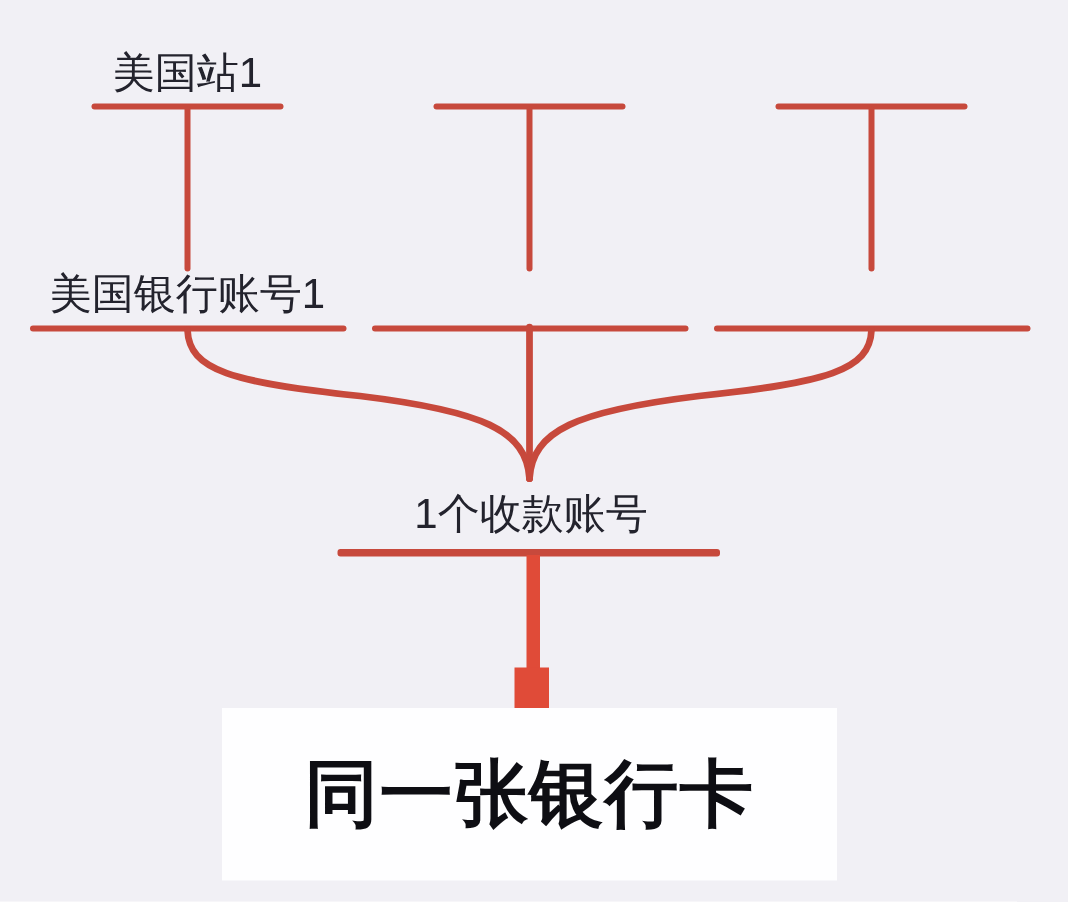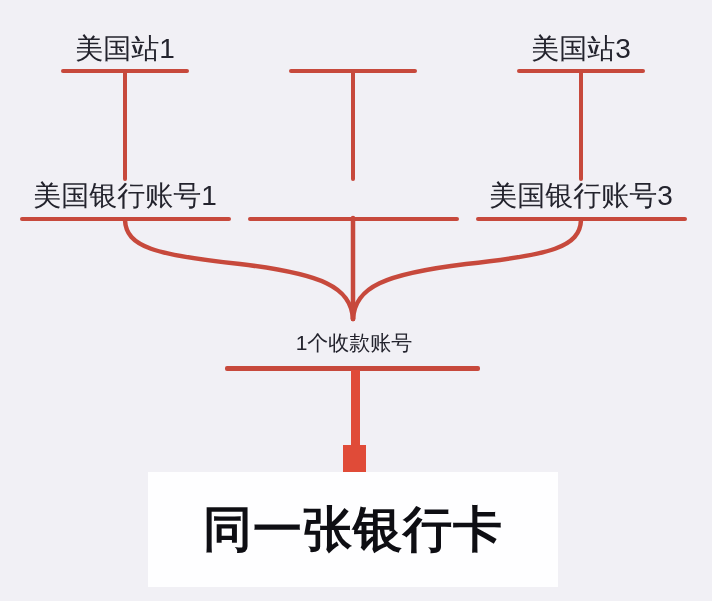--- a/index.html
+++ b/index.html
@@ -47,21 +47,21 @@
   }
   #curves path {
     fill: none;
     stroke: var(--line-red, #c7493c);
     stroke-width: 4.5;
     stroke-linecap: round;
   }
 
   .merge-label {
     top: 326px; width: 300px; left: 204px;
-    font-size: 21px; line-height: 33px;
+    font-size: 28px; line-height: 33px;
   }
   .merge-underline { top: 366px; left: 225px; width: 255px; height: 5px; }
 
   .stem {
     position: absolute;
     left: 351px; top: 370px; width: 9px; height: 76px;
     background: var(--accent-red, #e04b38);
   }
   .stem-cap {
     position: absolute;
@@ -91,24 +91,22 @@
   <div class="label site-label col1">美国站1</div>
   <div class="rule site-underline col1"></div>
   <div class="rule connector col1"></div>
   <div class="label bank-label col1">美国银行账号1</div>
   <div class="rule bank-underline col1"></div>
 
   <div class="rule site-underline col2"></div>
   <div class="rule connector col2"></div>
   <div class="rule bank-underline col2"></div>
 
-  <div class="label site-label col3">美国站3</div>
   <div class="rule site-underline col3"></div>
   <div class="rule connector col3"></div>
-  <div class="label bank-label col3">美国银行账号3</div>
   <div class="rule bank-underline col3"></div>
 
   <svg id="curves" viewBox="0 0 712 601">
     <path d="M125,220 C126,247 155,255 240,264 C322,274 351,287 353,319"></path>
     <path d="M353,218 L353,319"></path>
     <path d="M581,220 C580,247 551,255 466,264 C384,274 355,287 353,319"></path>
   </svg>
 
   <div class="label merge-label">1个收款账号</div>
   <div class="rule merge-underline"></div>

